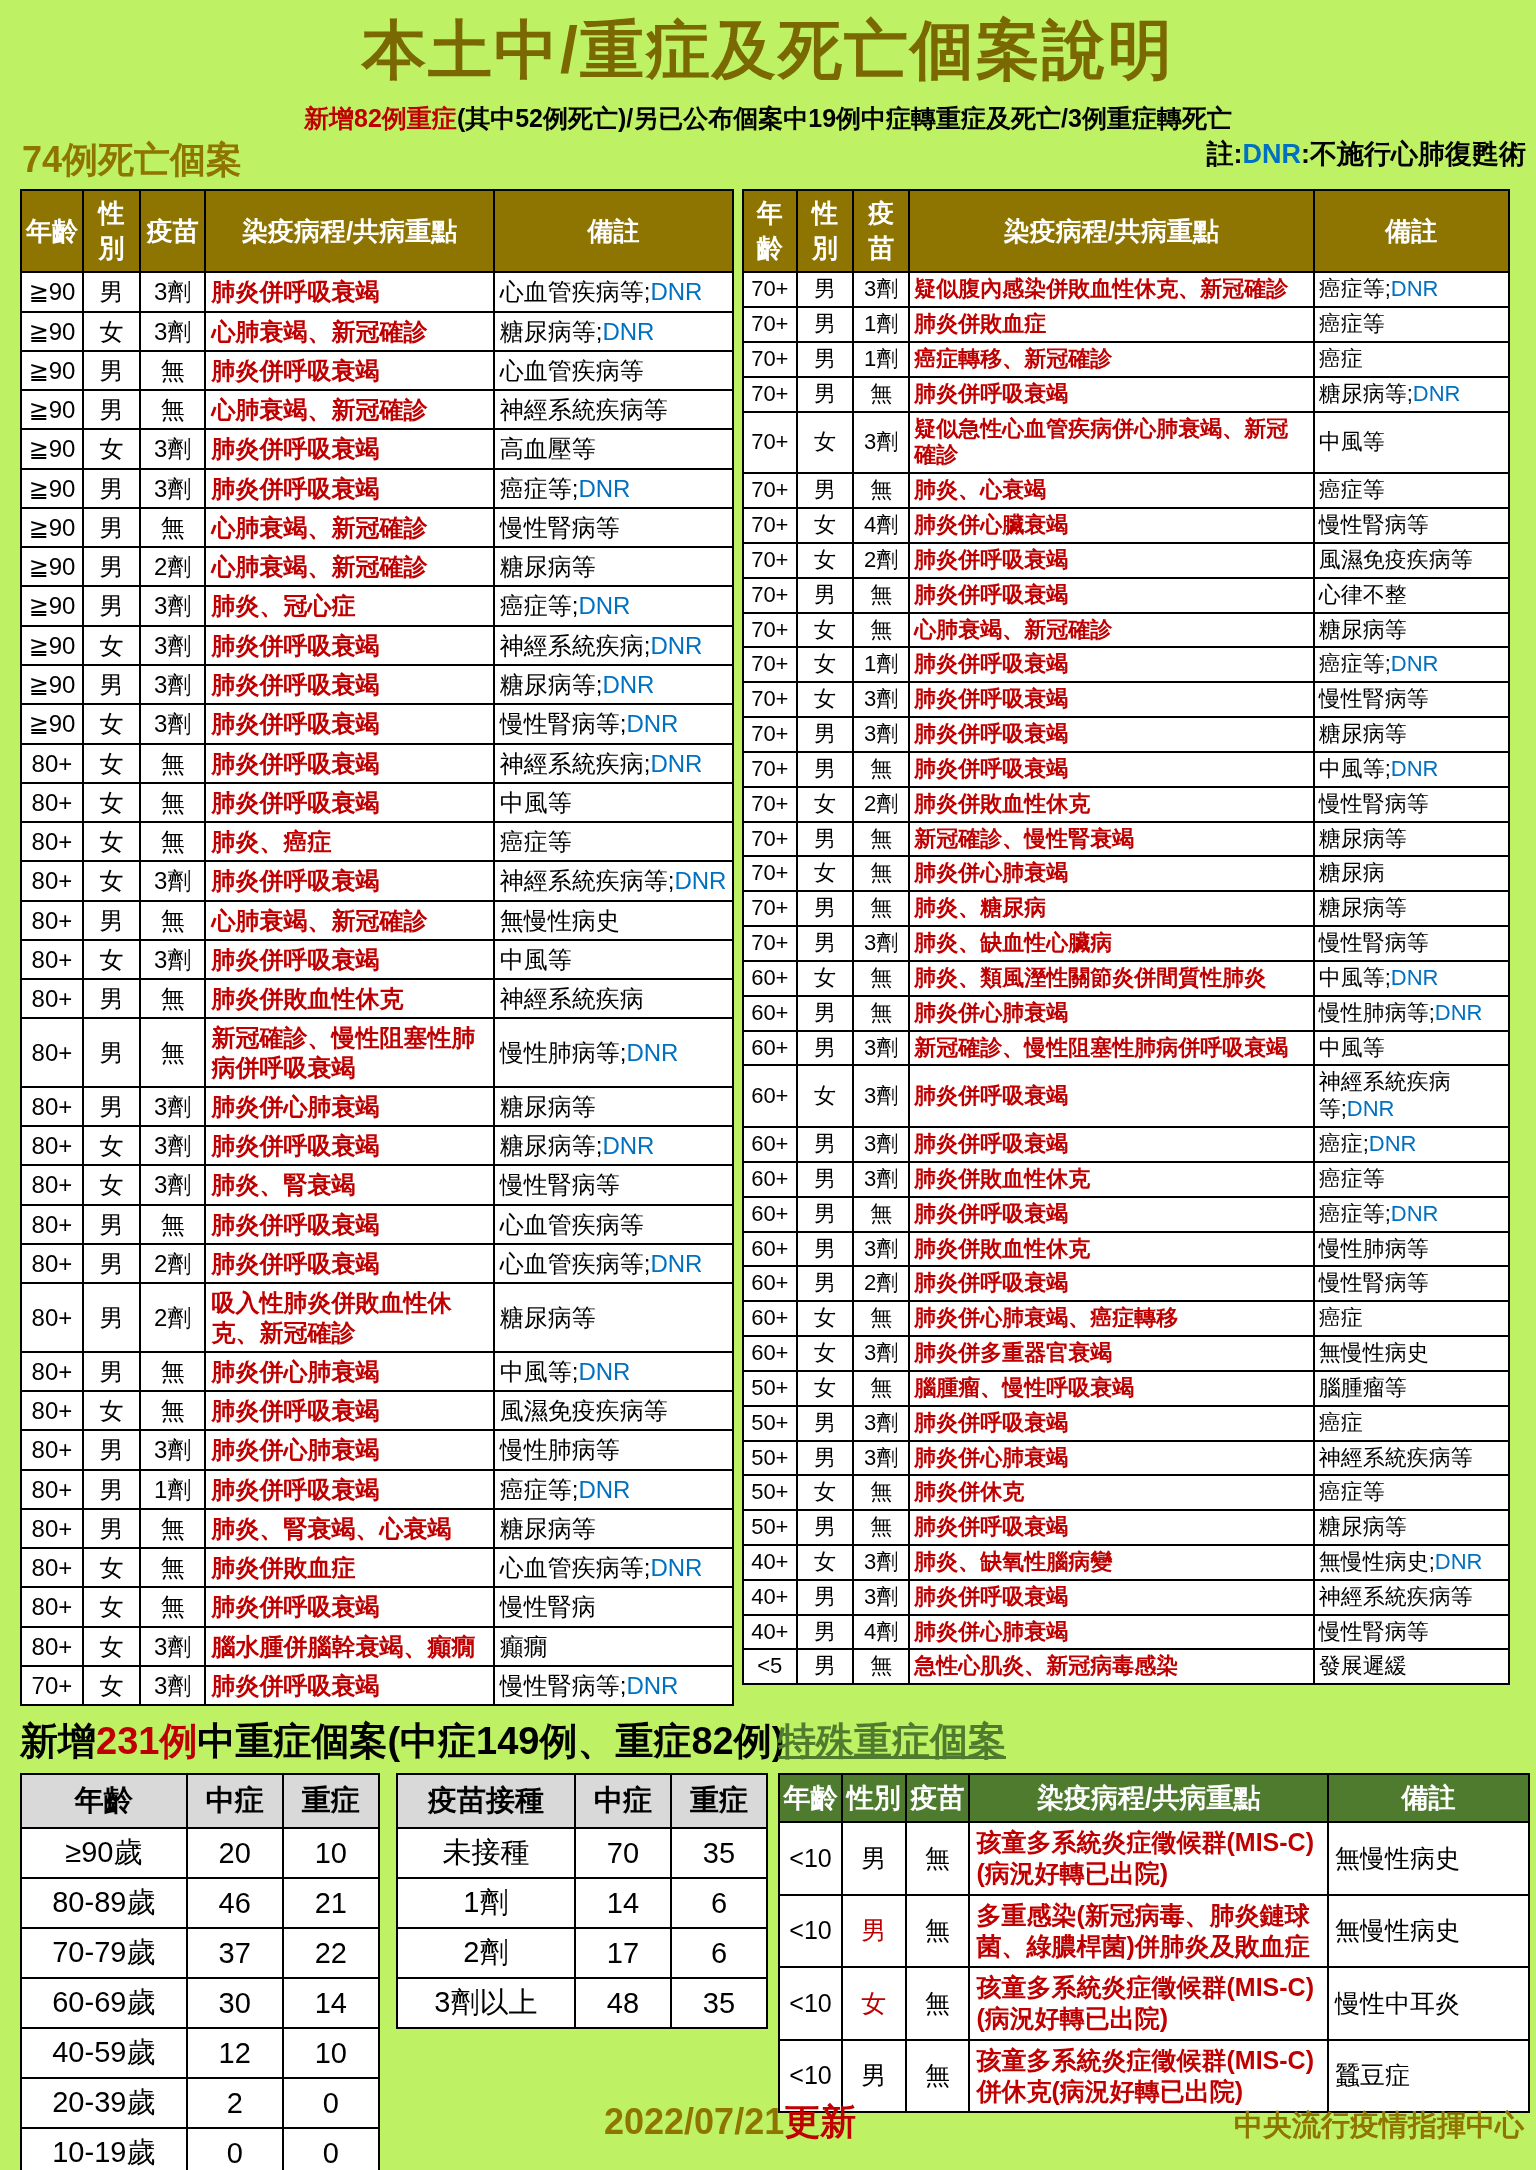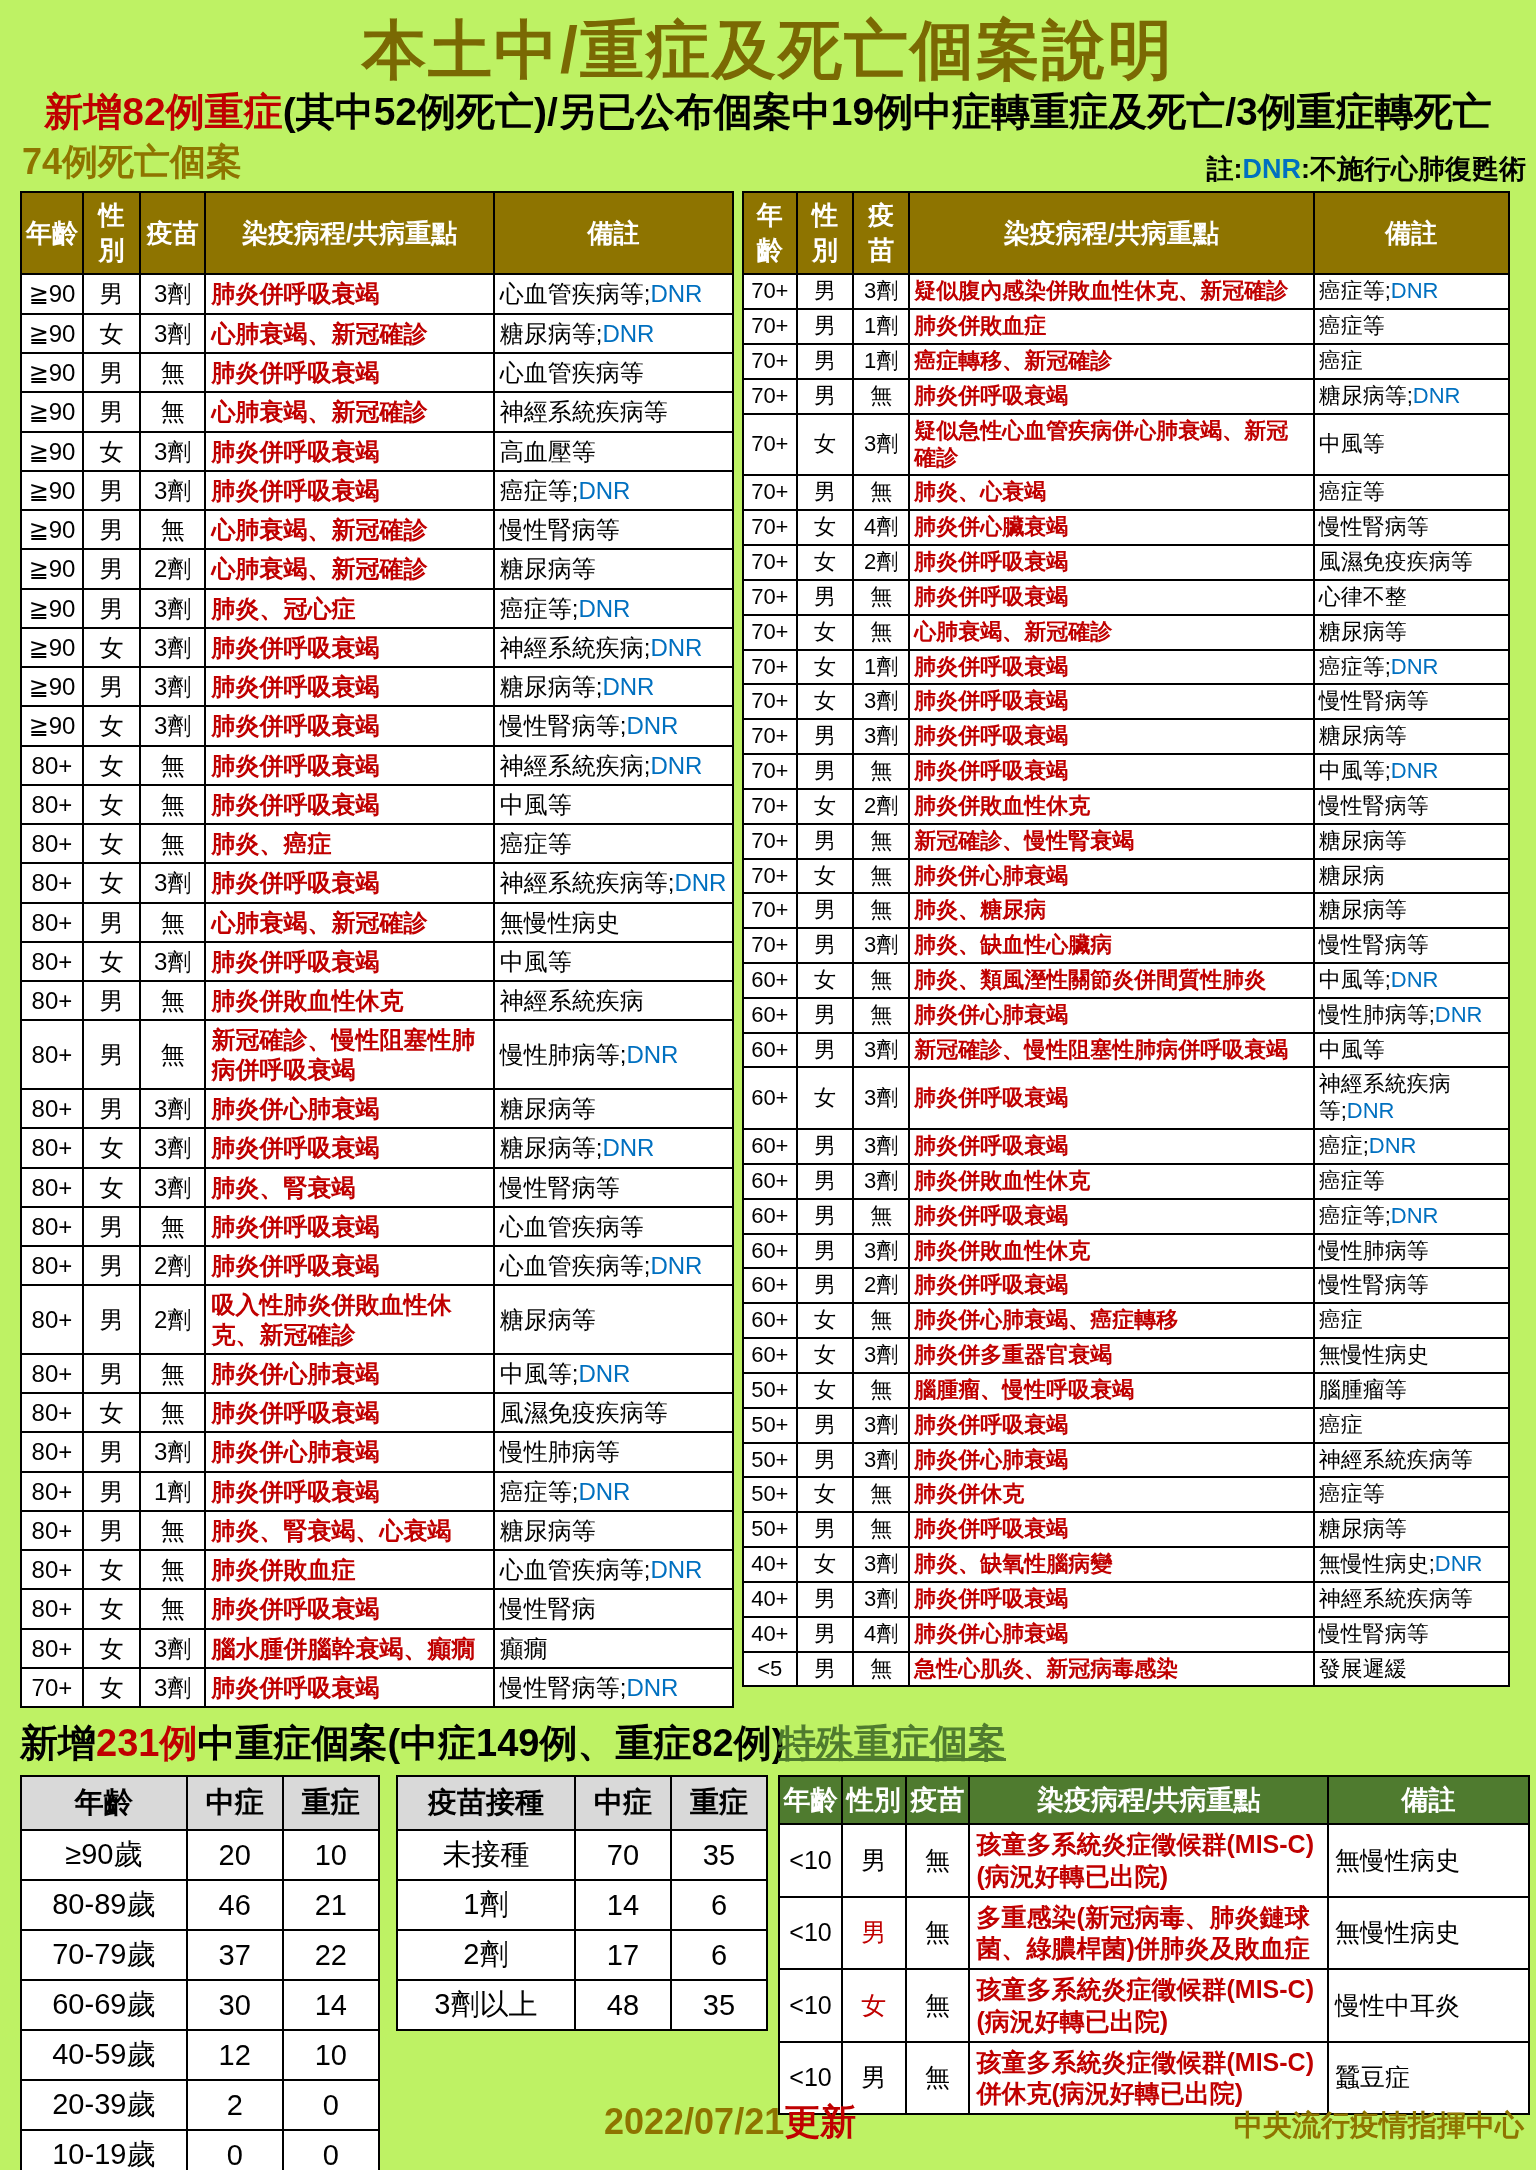--- a/index.html
+++ b/index.html
@@ -11,26 +11,26 @@
   .page{
     position:relative; width:1536px; height:2170px; background:#bef264;
     font-family:"Liberation Sans","DejaVu Sans",sans-serif; color:#000;
     overflow:hidden; margin:0 auto;
   }
   .page-title{
     text-align:center; padding-top:14px; font-size:64px; font-weight:bold;
     color:var(--gold-dark); letter-spacing:2px; line-height:1.15;
   }
   .subtitle{
-    text-align:center; font-size:39px; font-weight:bold; line-height:1.15; margin-top:2px;
+    text-align:center; font-size:25px; font-weight:bold; line-height:1.15; margin-top:16px;
     letter-spacing:0px; white-space:nowrap;
   }
   .subtitle .hl{color:var(--red);}
   .death-head{
-    display:flex; justify-content:space-between; align-items:flex-end;
+    display:flex; justify-content:space-between; align-items:flex-start;
     padding:4px 10px 2px 22px;
     gap:48px;
   }
   .death-heading{font-size:36px; font-weight:bold; color:var(--gold);}
   .dnr-note{font-size:27px; font-weight:bold; color:#000;}
   .dnr-note .blue{color:var(--blue);}
   .death-wrap{display:flex; gap:8px; padding:2px 6px 0 20px; align-items:flex-start;}
   table{border-collapse:collapse; background:#fff;}
   th,td{border:2px solid var(--border); text-align:center; vertical-align:middle;}
   .death th{

